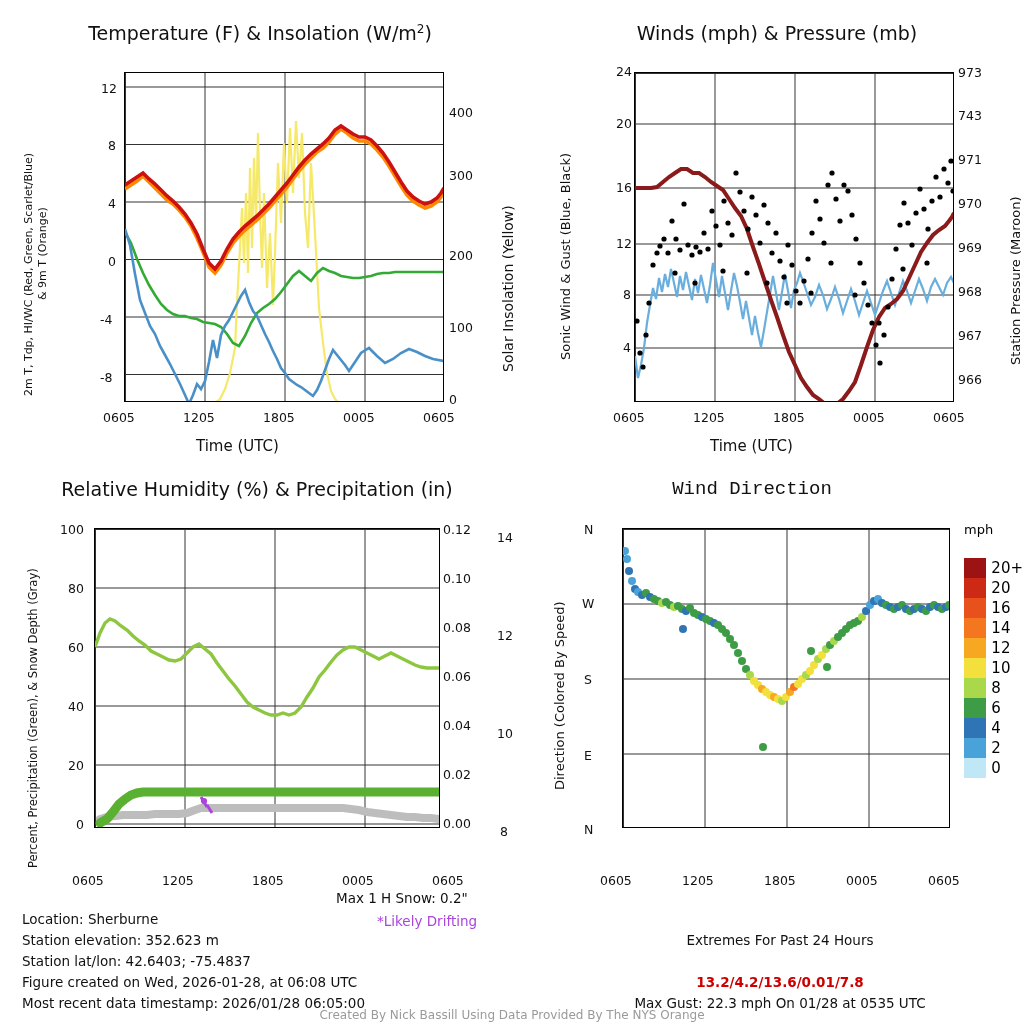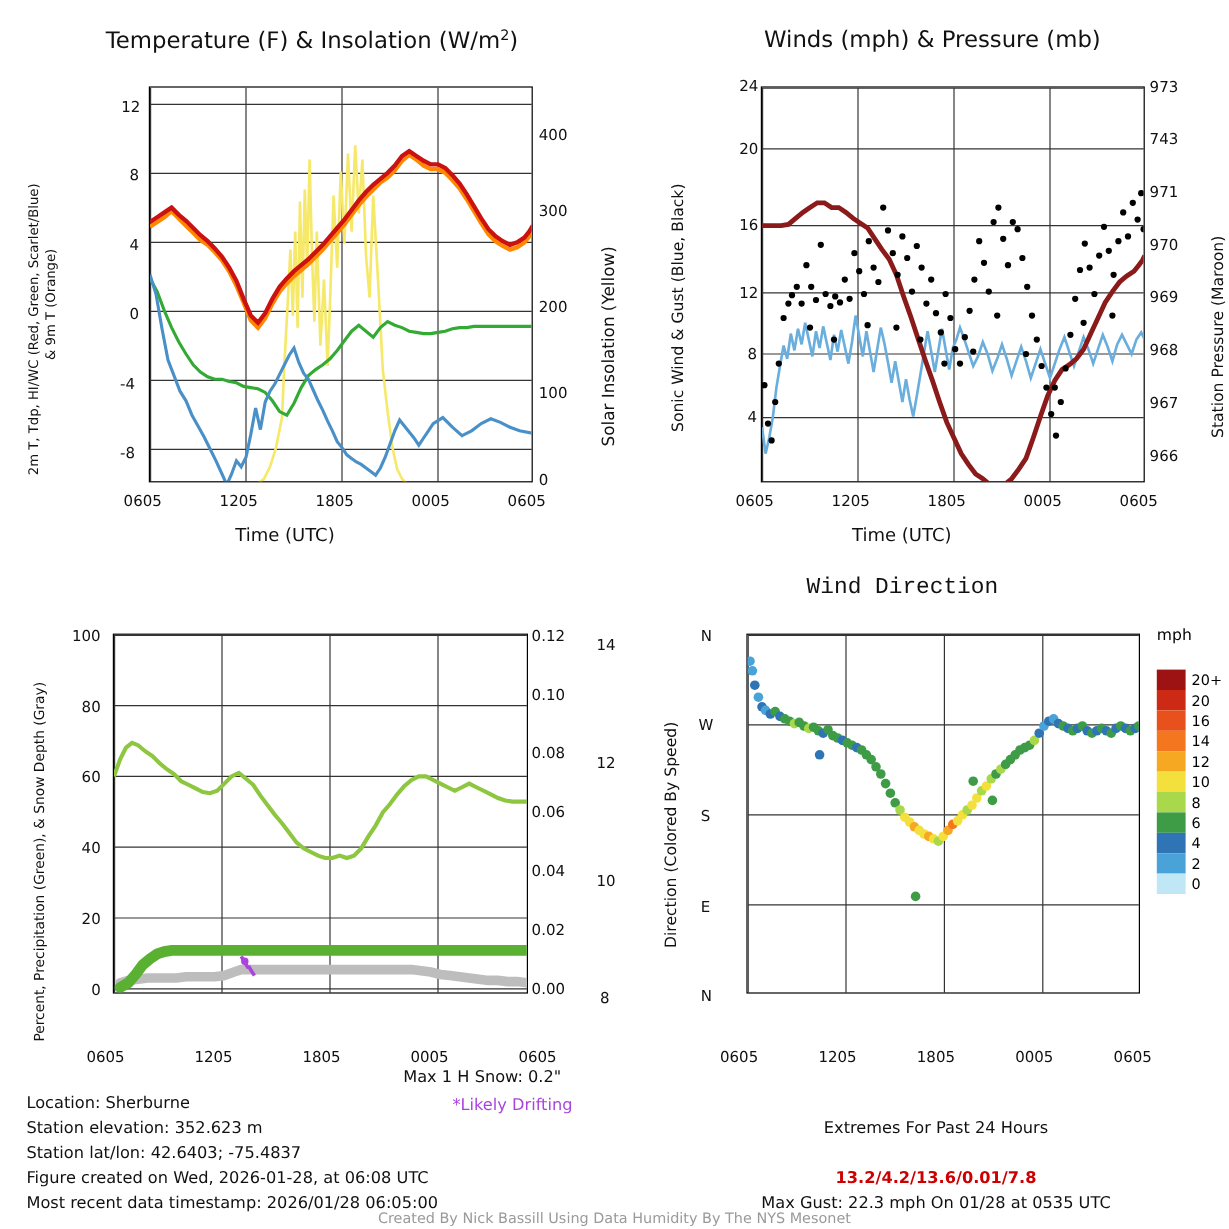--- a/index.html
+++ b/index.html
@@ -10,21 +10,21 @@
   .axlabel{position:absolute;font-size:13.5px;color:#111;}
   .axlabel.rot{transform-origin:0 0;transform:rotate(-90deg);white-space:nowrap;}
   .tick{position:absolute;font-size:12.5px;color:#111;}
   .plotbox{position:absolute;border:1px solid #000;box-sizing:border-box;background:#fff;overflow:hidden;}
   .footer{position:absolute;font-size:13.5px;color:#111;}
   .credit{position:absolute;font-size:12px;color:#9a9a9a;}
   .red{color:#cc0000;}
   .purple{color:#aa44dd;}
   svg{display:block;}
   .legend-cell{width:22px;height:15px;}
-  .legend-num{font-size:12px;padding-left:5px;}
+  .legend-num{font-size:15px;padding-left:5px;}
   table.legend{border-collapse:collapse;}
 </style>
 </head>
 <body>
 
 <div class="page">
 
   <div class="panel" style="left:0;top:0;width:512px;height:460px;">
     <div class="ptitle" style="left:30px;top:22px;width:460px;">
       <span>Temperature (F) &amp; Insolation (W/m</span><sup style="font-size:12px">2</sup><span>)</span>
@@ -226,20 +226,21 @@
             <circle cx="220" cy="222" r="2.6"></circle>
           <circle cx="244" cy="250" r="2.6"></circle>
             <circle cx="268" cy="196" r="2.6"></circle>
             <circle cx="292" cy="190" r="2.6"></circle>
         </g>
       </svg>
     </div>
   </div>
 
   <div class="panel" style="left:0;top:460px;width:512px;height:470px;">
+    <div class="ptitle" style="left:12px;top:18px;width:490px;">Relative Humidity (%) &amp; Precipitation (in)</div>
     <div class="axlabel rot" style="left:26px;top:408px;font-size:11.5px;">Percent, Precipitation (Green), &amp; Snow Depth (Gray)</div>
 
     <div class="tick" style="left:60px;top:62px;">100</div>
     <div class="tick" style="left:68px;top:121px;">80</div>
     <div class="tick" style="left:68px;top:180px;">60</div>
     <div class="tick" style="left:68px;top:239px;">40</div>
     <div class="tick" style="left:68px;top:298px;">20</div>
     <div class="tick" style="left:76px;top:357px;">0</div>
 
     <div class="tick" style="left:443px;top:62px;">0.12</div>
@@ -474,14 +475,14 @@
   <div class="footer" style="left:22px;top:911px;">Location: Sherburne</div>
   <div class="footer" style="left:22px;top:932px;">Station elevation: 352.623 m</div>
   <div class="footer" style="left:22px;top:953px;">Station lat/lon: 42.6403; -75.4837</div>
   <div class="footer" style="left:22px;top:974px;">Figure created on Wed, 2026-01-28, at 06:08 UTC</div>
   <div class="footer" style="left:22px;top:995px;">Most recent data timestamp: 2026/01/28 06:05:00</div>
 
   <div class="footer" style="left:780px;top:932px;transform:translateX(-50%);white-space:nowrap;">Extremes For Past 24 Hours</div>
   <div class="footer red" style="left:780px;top:974px;transform:translateX(-50%);white-space:nowrap;font-weight:bold;">13.2/4.2/13.6/0.01/7.8</div>
   <div class="footer" style="left:780px;top:995px;transform:translateX(-50%);white-space:nowrap;">Max Gust: 22.3 mph On 01/28 at 0535 UTC</div>
 
-  <div class="credit" style="left:512px;top:1008px;transform:translateX(-50%);white-space:nowrap;">Created By Nick Bassill Using Data Humidity By The NYS Mesonet</div>
+  <div class="credit" style="left:512px;top:1008px;transform:translateX(-50%);white-space:nowrap;">Created By Nick Bassill Using Data Provided By The NYS Orange</div>
 </div>
 
 </body></html>

